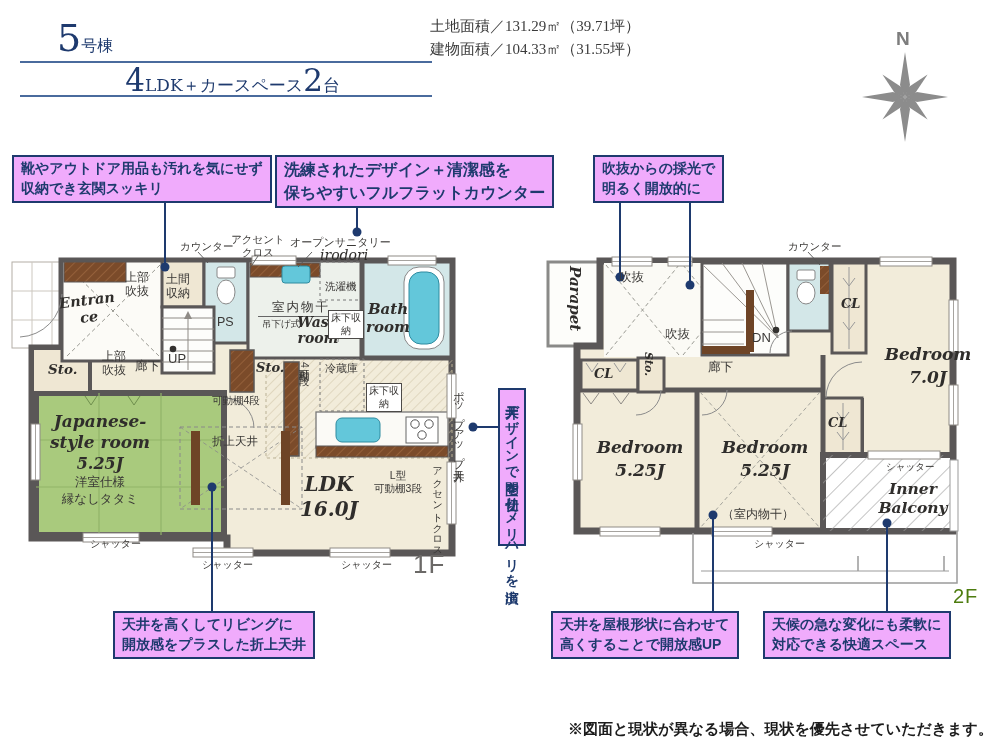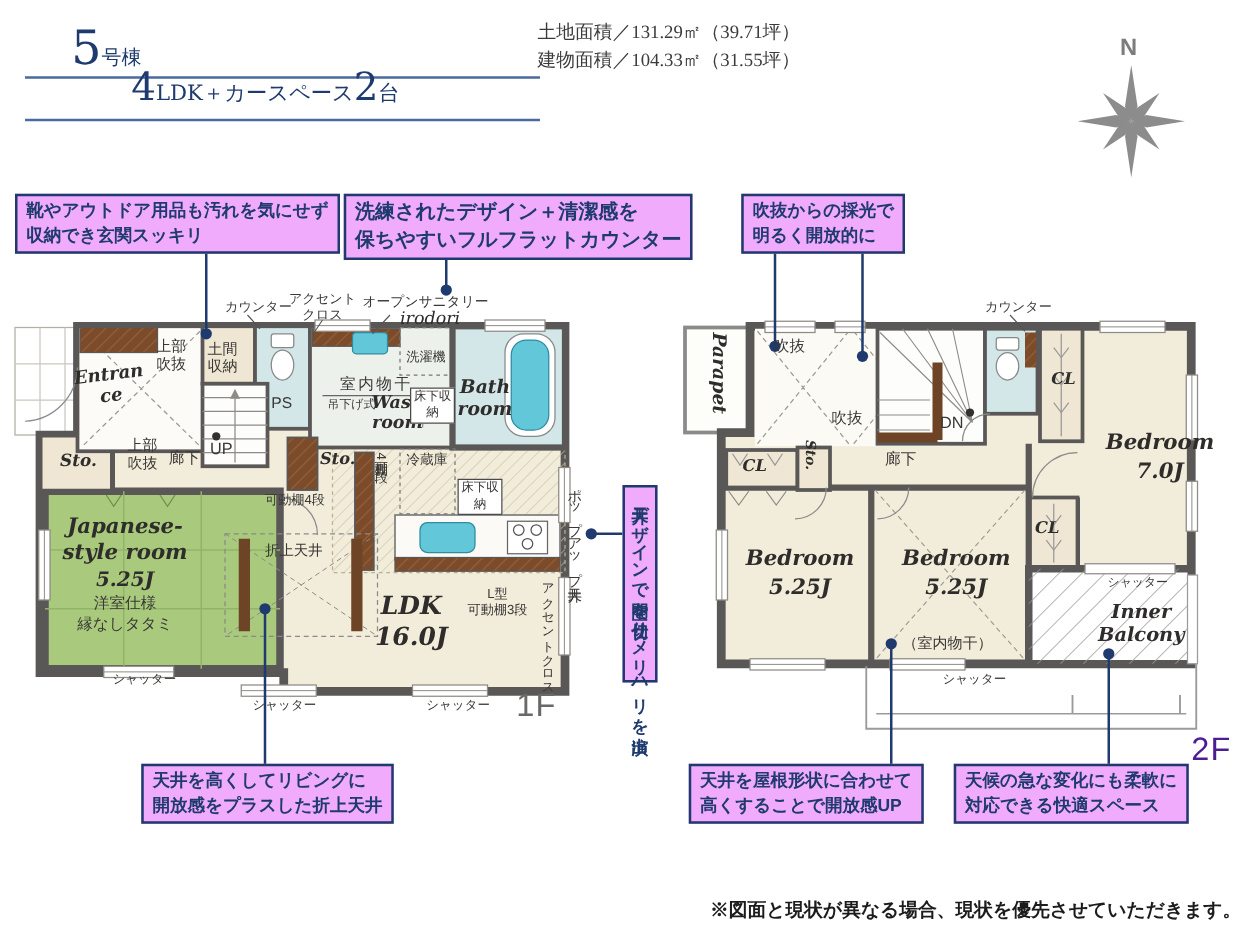--- a/index.html
+++ b/index.html
@@ -201,21 +201,21 @@
       <polygon points="882.4,74.4 902.1,87.4 905,97 895.4,94.1"></polygon>
       <polygon points="927.6,119.6 914.6,99.9 905,97 907.9,106.6"></polygon>
       <polygon points="882.4,119.6 895.4,99.9 905,97 902.1,106.6"></polygon>
     </g>
   </svg>
 
   <div class="lbl navy" style="left:57px;top:16px">
     <span style="font-family:'DejaVu Serif',serif;font-size:38px">5</span><span style="font-family:'DejaVu Serif',serif;font-size:16px">号棟</span>
   </div>
   <div class="rule" style="left:20px;top:61px;width:412px"></div>
-  <div class="lbl navy" style="left:105px;top:52px;width:235px;text-align:left;font-family:'DejaVu Serif',serif">
+  <div class="lbl navy" style="left:105px;top:62px;width:235px;text-align:right;font-family:'DejaVu Serif',serif">
     <span style="font-size:31px">4</span><span style="font-size:17px">LDK＋カースペース</span><span style="font-size:31px">2</span><span style="font-size:17px">台</span>
   </div>
   <div class="rule" style="left:20px;top:95px;width:412px"></div>
   <div class="lbl serifjp" style="left:430px;top:15px;font-size:15px;line-height:1.55;color:#3b3b3b">
     <div>土地面積／131.29㎡（39.71坪）</div>
     <div>建物面積／104.33㎡（31.55坪）</div>
   </div>
   <div class="lbl" style="left:896px;top:28px;font-size:19px;font-weight:bold;color:#7d7d7d">N</div>
 
   <div class="callout" style="left:12px;top:155px">
@@ -309,17 +309,17 @@
     <div>5.25J</div>
   </div>
   <div class="lbl en c" style="left:705px;top:436px;width:120px;font-size:17px;line-height:1.35">
     <div>Bedroom</div>
     <div>5.25J</div>
   </div>
   <div class="lbl" style="left:722px;top:507px;font-size:12px">（室内物干）</div>
   <div class="lbl en c" style="left:853px;top:480px;width:120px;font-size:15.5px">Inner Balcony</div>
   <div class="lbl" style="left:886px;top:461px;font-size:9.5px">シャッター</div>
   <div class="lbl" style="left:754px;top:538px;font-size:10px">シャッター</div>
-  <div class="lbl" style="left:953px;top:584px;font-size:26px;color:#4c1d95;letter-spacing:1px">2F</div>
+  <div class="lbl" style="left:953px;top:584px;font-size:20px;color:#4d7c0f;letter-spacing:1px">2F</div>
 
   <div class="lbl" style="left:568px;top:720px;font-size:15px;font-weight:bold;color:#1c1c1c">※図面と現状が異なる場合、現状を優先させていただきます。</div>
 
 </div>
 
 </body></html>

